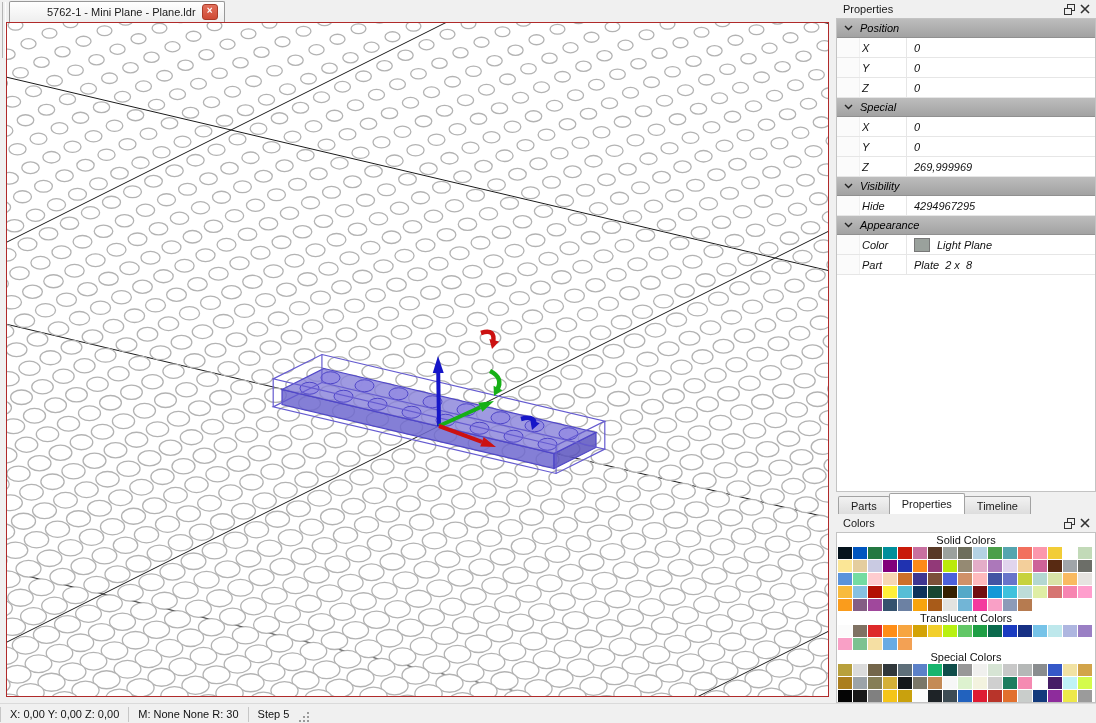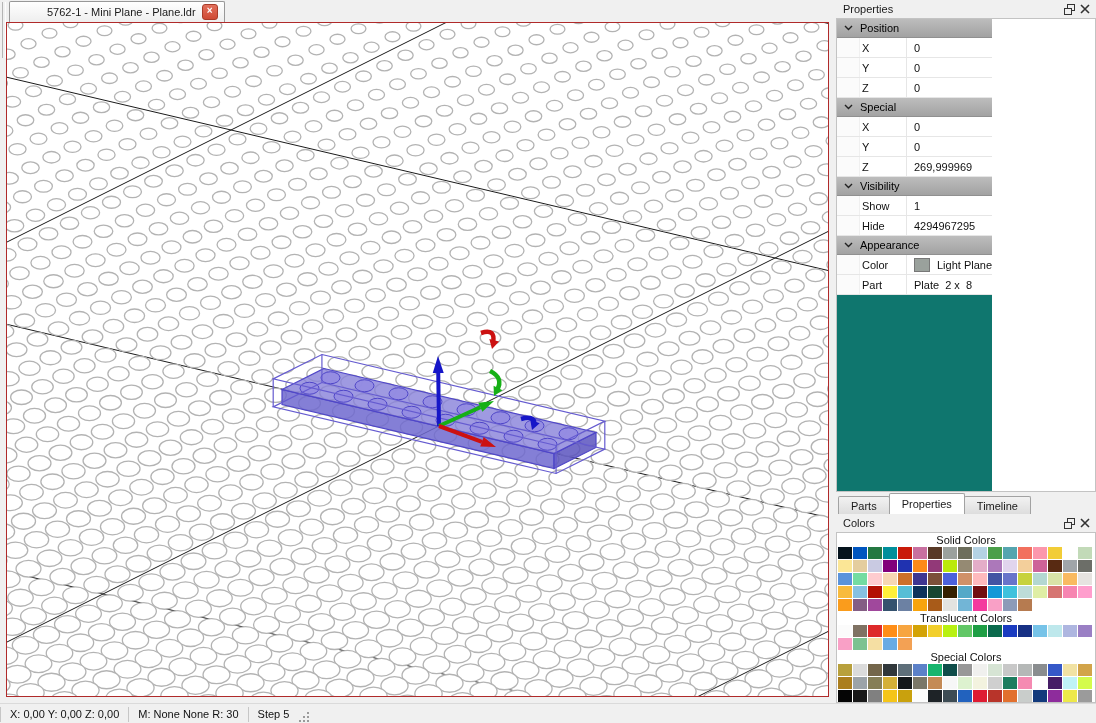--- a/index.html
+++ b/index.html
@@ -16,21 +16,21 @@
 
   
   .viewport{position:absolute;left:6px;top:22px;width:821px;height:673px;background:#ffffff;border:1px solid #b02a2a;}
   .viewport svg{display:block;}
 
   
   .rightpanel{position:absolute;left:836px;top:0;width:260px;height:703px;background:#f0f0f0;}
   .dock-title{height:18px;display:flex;align-items:center;padding:0 4px 0 7px;color:#1a1a1a;}
   .dock-title .spacer{flex:1;}
   .dock-icon{width:15px;height:14px;display:flex;align-items:center;justify-content:center;color:#333;}
-  .propbox{background:#0f766e;border:1px solid #c3c3c3;height:472px;display:flex;flex-direction:row;overflow:hidden;}
+  .propbox{background:#0f766e;border:1px solid #c3c3c3;height:472px;display:flex;flex-direction:column;overflow:hidden;font-style:italic;}
   .sec-header{height:18px;flex:0 0 18px;background:linear-gradient(#bdbdbd,#a2a2a2);display:flex;align-items:center;gap:7px;
               padding-left:7px;border-bottom:1px solid #909090;color:#000;}
   .sec-caret{width:9px;height:6px;}
   .prow{display:flex;height:19px;flex:0 0 19px;align-items:stretch;border-bottom:1px solid #e6e6e6;background:#fff;}
   .prow .indent{width:22px;background:#fbfbfb;border-right:1px solid #f0f0f0;}
   .prow .plabel{width:44px;display:flex;align-items:center;padding-left:2px;color:#111;}
   .prow .pval{flex:1;border-left:1px solid #e6e6e6;padding-left:7px;display:flex;align-items:center;gap:7px;white-space:pre;color:#111;}
   .mini-swatch{width:14px;height:12px;border:1px solid #777;}
   .prop-filler{flex:1;background:#fff;}
 
@@ -1330,25 +1330,20 @@
             <div class="pval"><span>269,999969</span></div>
           </div>
           <div class="sec-header">
             <svg class="sec-caret" width="9" height="6">
               <path d="M1 1 L4.5 4.5 L8 1" fill="none" stroke="#222" stroke-width="1.4"></path>
             </svg>
             <span>Visibility</span>
           </div>
           <div class="prow">
             <div class="indent"></div>
-            <div class="plabel">Show</div>
-            <div class="pval"><span>1</span></div>
-          </div>
-          <div class="prow">
-            <div class="indent"></div>
             <div class="plabel">Hide</div>
             <div class="pval"><span>4294967295</span></div>
           </div>
           <div class="sec-header">
             <svg class="sec-caret" width="9" height="6">
               <path d="M1 1 L4.5 4.5 L8 1" fill="none" stroke="#222" stroke-width="1.4"></path>
             </svg>
             <span>Appearance</span>
           </div>
           <div class="prow">

